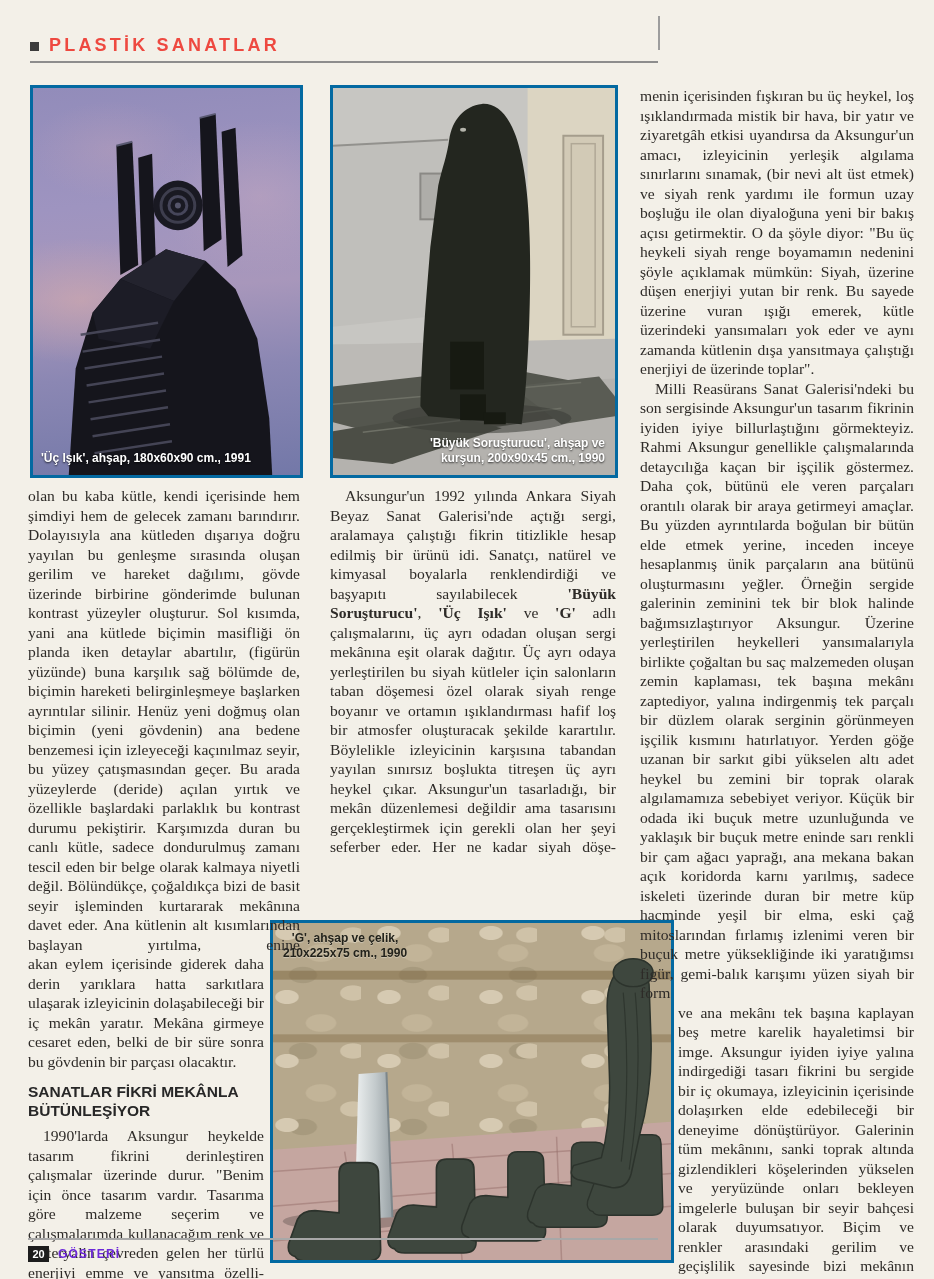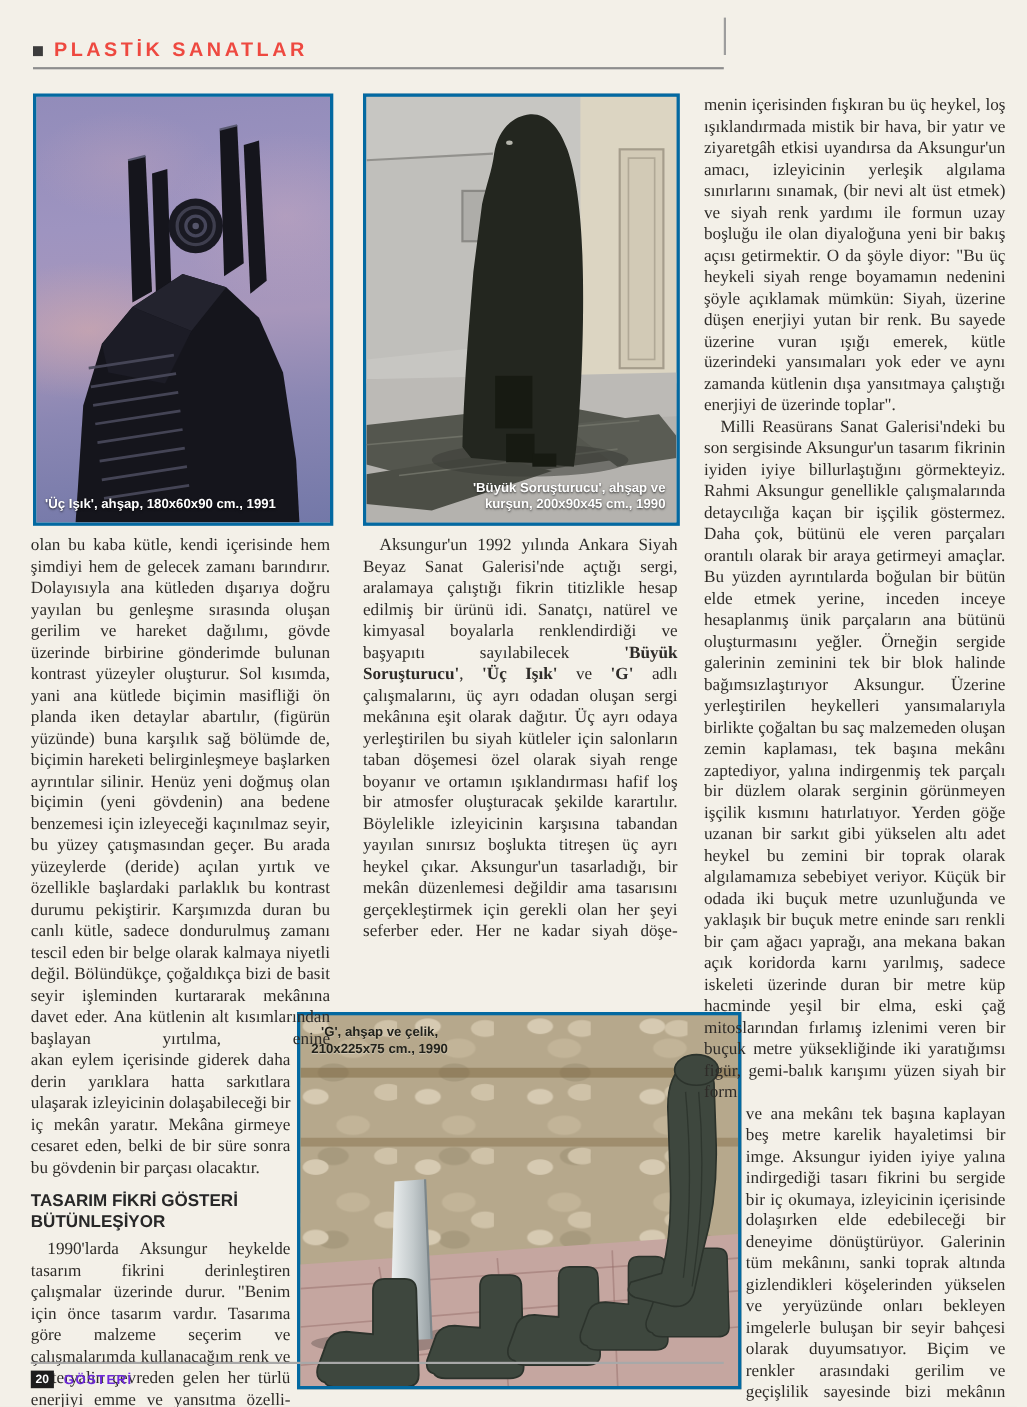--- a/index.html
+++ b/index.html
@@ -177,21 +177,21 @@
     </svg>
     <div class="caption cap3">
       <div>'G', ahşap ve çelik,</div>
       <div>210x225x75 cm., 1990</div>
     </div>
   </div>
 
   <div class="col" style="left:28px;top:486px;width:272px;">
     <p class="cont">olan bu kaba kütle, kendi içerisinde hem şimdiyi hem de gelecek zamanı barındırır. Dolayısıyla ana kütleden dışarıya doğru yayılan bu genleşme sırasında oluşan gerilim ve hareket dağılımı, gövde üzerinde birbirine gönderimde bulunan kontrast yüzeyler oluşturur. Sol kısımda, yani ana kütlede biçimin masifliği ön planda iken detaylar abartılır, (figürün yüzünde) buna karşılık sağ bölümde de, biçimin hareketi belirginleşmeye başlarken ayrıntılar silinir. Henüz yeni doğmuş olan biçimin (yeni gövdenin) ana bedene benzemesi için izleyeceği kaçınılmaz seyir, bu yüzey çatışmasından geçer. Bu arada yüzeylerde (deride) açılan yırtık ve özellikle başlardaki parlaklık bu kontrast durumu pekiştirir. Karşımızda duran bu canlı kütle, sadece dondurulmuş zamanı tescil eden bir belge olarak kalmaya niyetli değil. Bölündükçe, çoğaldıkça bizi de basit seyir işleminden kurtararak mekânına davet eder. Ana kütlenin alt kısımlarından başlayan yırtılma, enine</p>
     <p class="narrow">akan eylem içerisinde giderek daha derin yarıklara hatta sarkıtlara ulaşarak izleyicinin dolaşabileceği bir iç mekân yaratır. Mekâna girmeye cesaret eden, belki de bir süre sonra bu gövdenin bir parçası olacaktır.</p>
-    <h3 class="col-heading">TASARIM FİKRİ GÖSTERİ BÜTÜNLEŞİYOR</h3>
+    <h3 class="col-heading">SANATLAR FİKRİ MEKÂNLA BÜTÜNLEŞİYOR</h3>
     <p class="narrow indent cont">1990'larda Aksungur heykelde tasarım fikrini derinleştiren çalışmalar üzerinde durur. "Benim için önce tasarım vardır. Tasarıma göre malzeme seçerim ve çalışmalarımda kullanacağım renk ve materyalin çevreden gelen her türlü enerjiyi emme ve yansıtma özelli-</p>
   </div>
 
   <div class="col" style="left:330px;top:486px;width:286px;">
     <p class="indent cont">
       <span>Aksungur'un 1992 yılında Ankara Siyah Beyaz Sanat Galerisi'nde açtığı sergi, aralamaya çalıştığı fikrin titizlikle hesap edilmiş bir ürünü idi. Sanatçı, natürel ve kimyasal boyalarla renklendirdiği ve başyapıtı sayılabilecek </span><span class="b">'Büyük Soruşturucu'</span><span>, </span><span class="b">'Üç Işık'</span><span> ve </span><span class="b">'G'</span><span> adlı çalışmalarını, üç ayrı odadan oluşan sergi mekânına eşit olarak dağıtır. Üç ayrı odaya yerleştirilen bu siyah kütleler için salonların taban döşemesi özel olarak siyah renge boyanır ve ortamın ışıklandırması hafif loş bir atmosfer oluşturacak şekilde karartılır. Böylelikle izleyicinin karşısına tabandan yayılan sınırsız boşlukta titreşen üç ayrı heykel çıkar. Aksungur'un tasarladığı, bir mekân düzenlemesi değildir ama tasarısını gerçekleştirmek için gerekli olan her şeyi seferber eder. Her ne kadar siyah döşe-</span>
     </p>
   </div>
 
   <div class="col" style="left:640px;top:86px;width:274px;">

